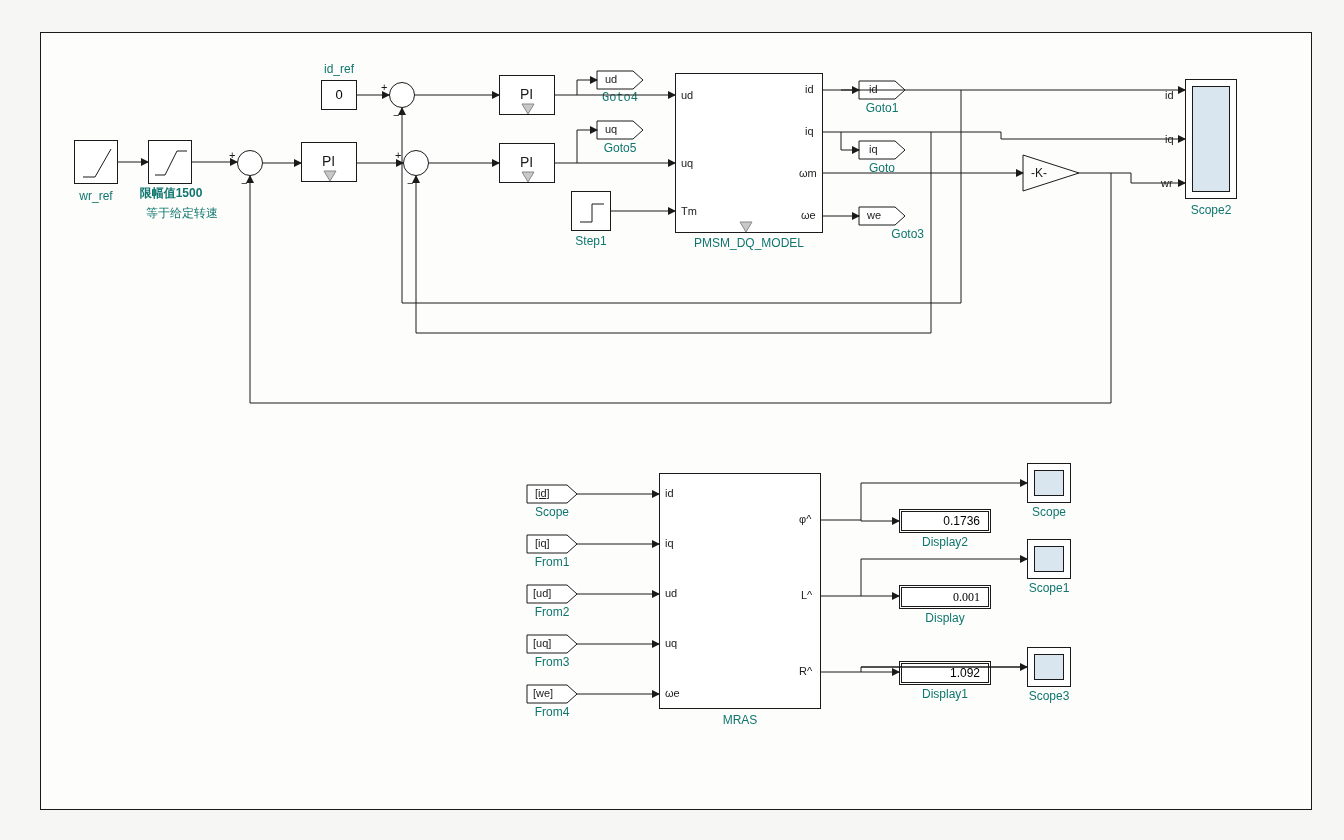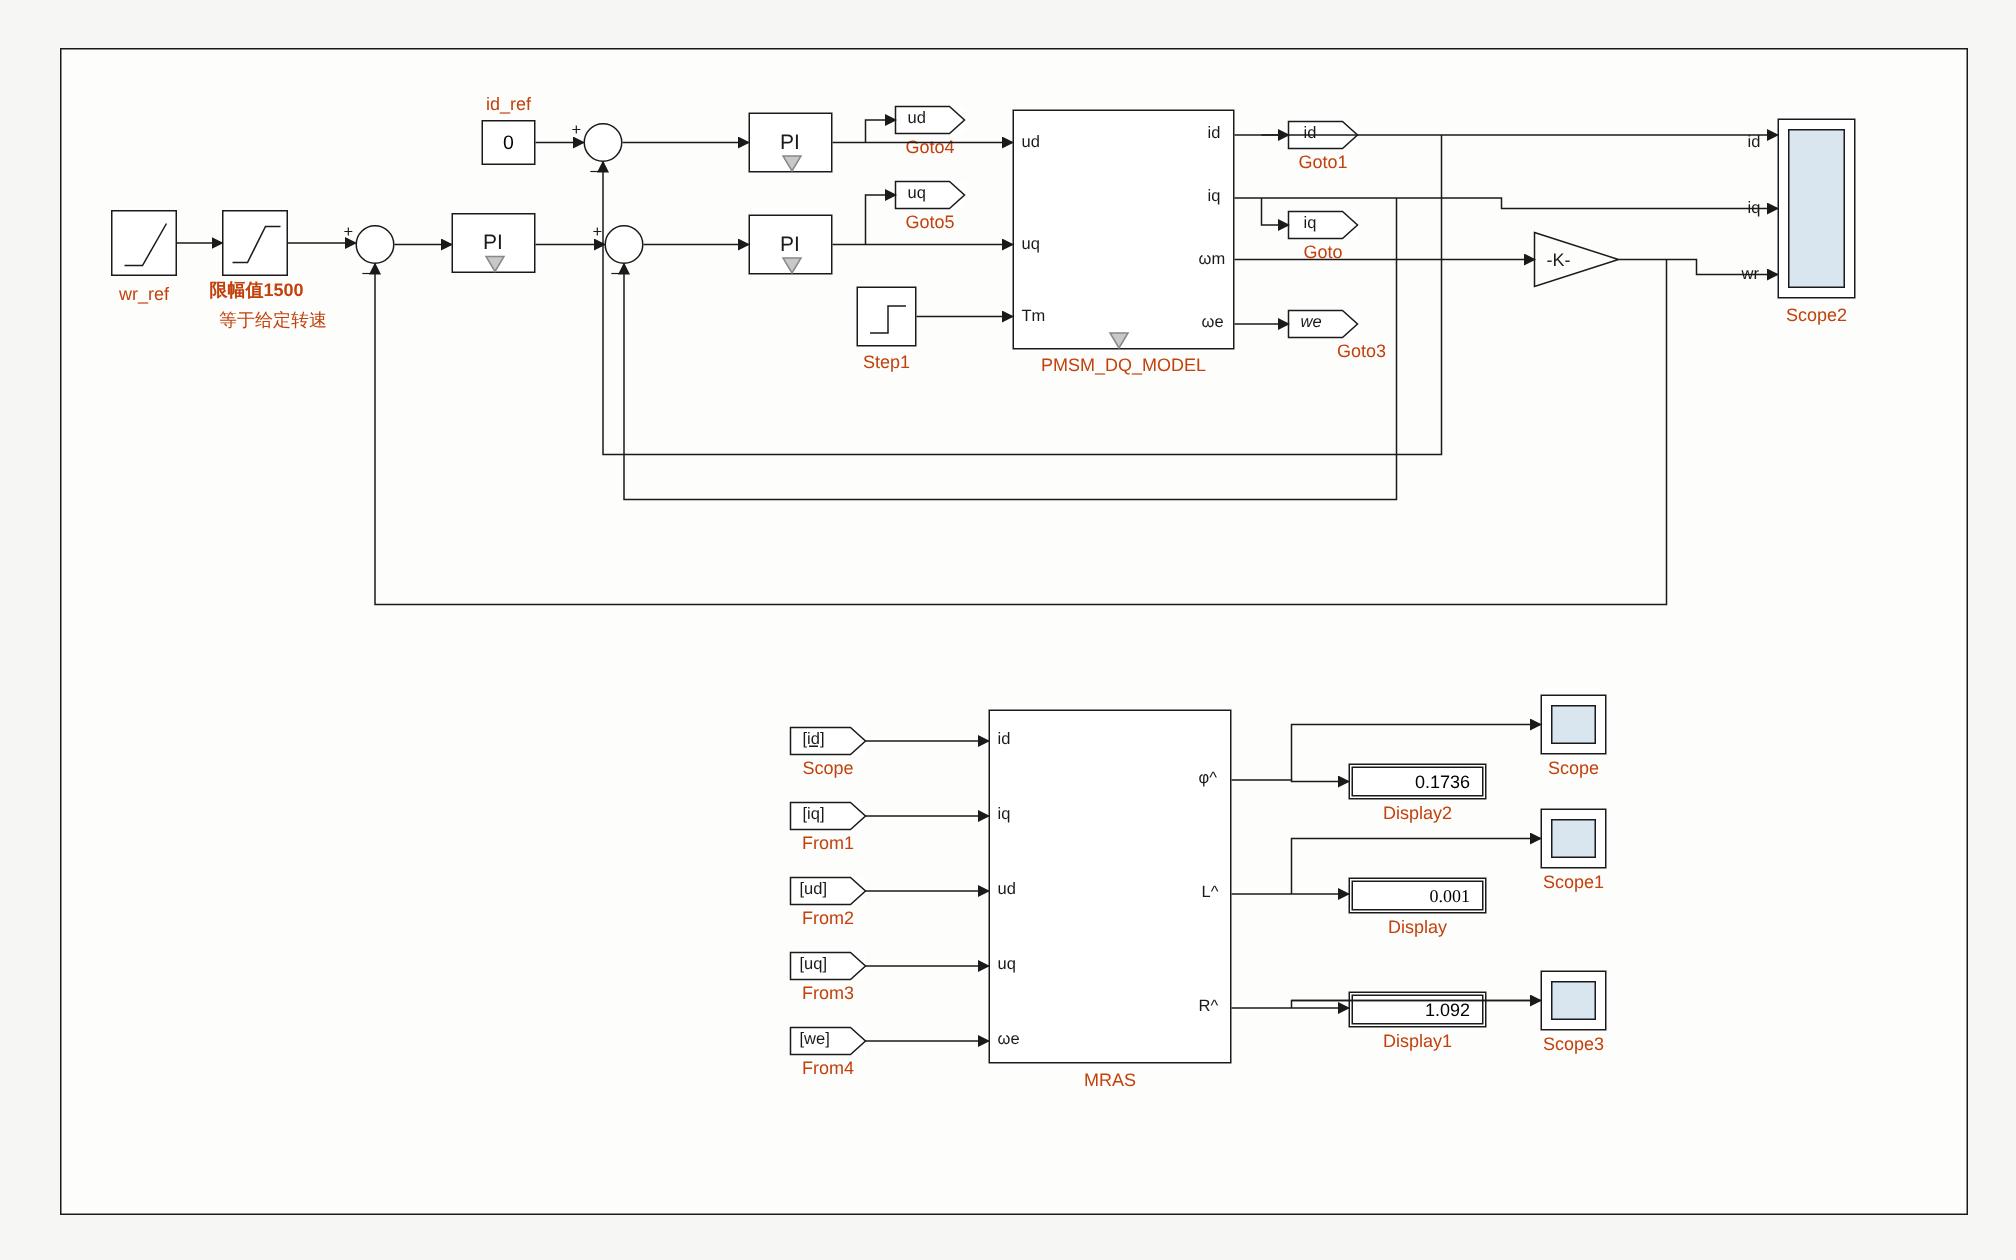--- a/index.html
+++ b/index.html
@@ -1,19 +1,19 @@
 <!DOCTYPE html>
 <html><head>
 <meta charset="utf-8">
 <style>
   html,body{margin:0;padding:0;background:#f6f6f5;font-family:Arial,Helvetica,sans-serif;}
   .canvas{position:relative;width:1344px;height:840px;background:#f6f6f5;}
   .frame{position:absolute;left:40px;top:32px;width:1270px;height:776px;border:1px solid #1a1a1a;background:#fdfdfc;}
   .blk{position:absolute;border:1px solid #1a1a1a;background:#fff;box-sizing:border-box;}
-  .lbl{position:absolute;font-size:12px;color:#c2410c;white-space:nowrap;text-align:center;}
+  .lbl{position:absolute;font-size:12px;color:#0f766e;white-space:nowrap;text-align:center;}
   .plbl{position:absolute;font-size:11px;color:#1a1a1a;white-space:nowrap;}
   .tag{position:absolute;background:#fff;}
   .disp{position:absolute;border:3px double #1a1a1a;background:#fff;box-sizing:border-box;text-align:right;padding:2px 8px 0 0;font-size:12px;}
   .sum{position:absolute;border:1px solid #1a1a1a;border-radius:50%;background:#fff;box-sizing:border-box;}
   .gain{position:absolute;}
   .scope-inner{position:absolute;left:6px;top:6px;right:6px;bottom:6px;border:1px solid #1a1a1a;background:#d9e6ef;}
   svg{position:absolute;overflow:visible;}
   line,polyline,polygon,path{stroke:#1a1a1a;stroke-width:1;fill:none;}
   .fillb{fill:#1a1a1a;}
 </style>
@@ -78,21 +78,21 @@
       <svg width="40" height="40">
           <polyline points="8,30 20,30 20,12 32,12"></polyline>
         </svg>
     </div>
     <div class="lbl" style="left:524px;top:201px;width:52px;">Step1</div>
 
     <svg class="tag" style="left:556px;top:38px;width:46px;height:18px;">
         <polygon points="0,0 36,0 46,9 36,18 0,18"></polygon>
       </svg>
     <div class="plbl" style="left:564px;top:40px;">ud</div>
-    <div class="lbl" style="left:554px;top:58px;width:50px;">Goto4</div>
+    <div class="lbl" style="left:554px;top:58px;width:50px;font-family:Liberation Mono, monospace;">Goto4</div>
 
     <svg class="tag" style="left:556px;top:88px;width:46px;height:18px;">
         <polygon points="0,0 36,0 46,9 36,18 0,18"></polygon>
       </svg>
     <div class="plbl" style="left:564px;top:90px;">uq</div>
     <div class="lbl" style="left:554px;top:108px;width:50px;">Goto5</div>
 
     <div class="blk" style="left:634px;top:40px;width:148px;height:160px;">
       <svg style="left:64px;top:148px;" width="12" height="10">
           <polygon points="0,0 12,0 6,10" style="fill:#c8c8c8;stroke:#888"></polygon>
@@ -115,21 +115,21 @@
 
     <svg class="tag" style="left:818px;top:108px;width:46px;height:18px;">
         <polygon points="0,0 36,0 46,9 36,18 0,18"></polygon>
       </svg>
     <div class="plbl" style="left:828px;top:110px;">iq</div>
     <div class="lbl" style="left:816px;top:128px;width:50px;">Goto</div>
 
     <svg class="tag" style="left:818px;top:174px;width:46px;height:18px;">
         <polygon points="0,0 36,0 46,9 36,18 0,18"></polygon>
       </svg>
-    <div class="plbl" style="left:826px;top:176px;font-style:italic;">we</div>
+    <div class="plbl" style="left:826px;top:176px;">we</div>
     <div class="lbl" style="left:833px;top:194px;width:50px;text-align:right;">Goto3</div>
 
     <svg class="gain" style="left:982px;top:122px;width:56px;height:36px;">
       <polygon points="0,0 56,18 0,36"></polygon>
     </svg>
     <div class="plbl" style="left:990px;top:133px;font-size:12px;">-K-</div>
 
     <div class="blk" style="left:1144px;top:46px;width:52px;height:120px;">
       <div class="scope-inner"></div>
     </div>

